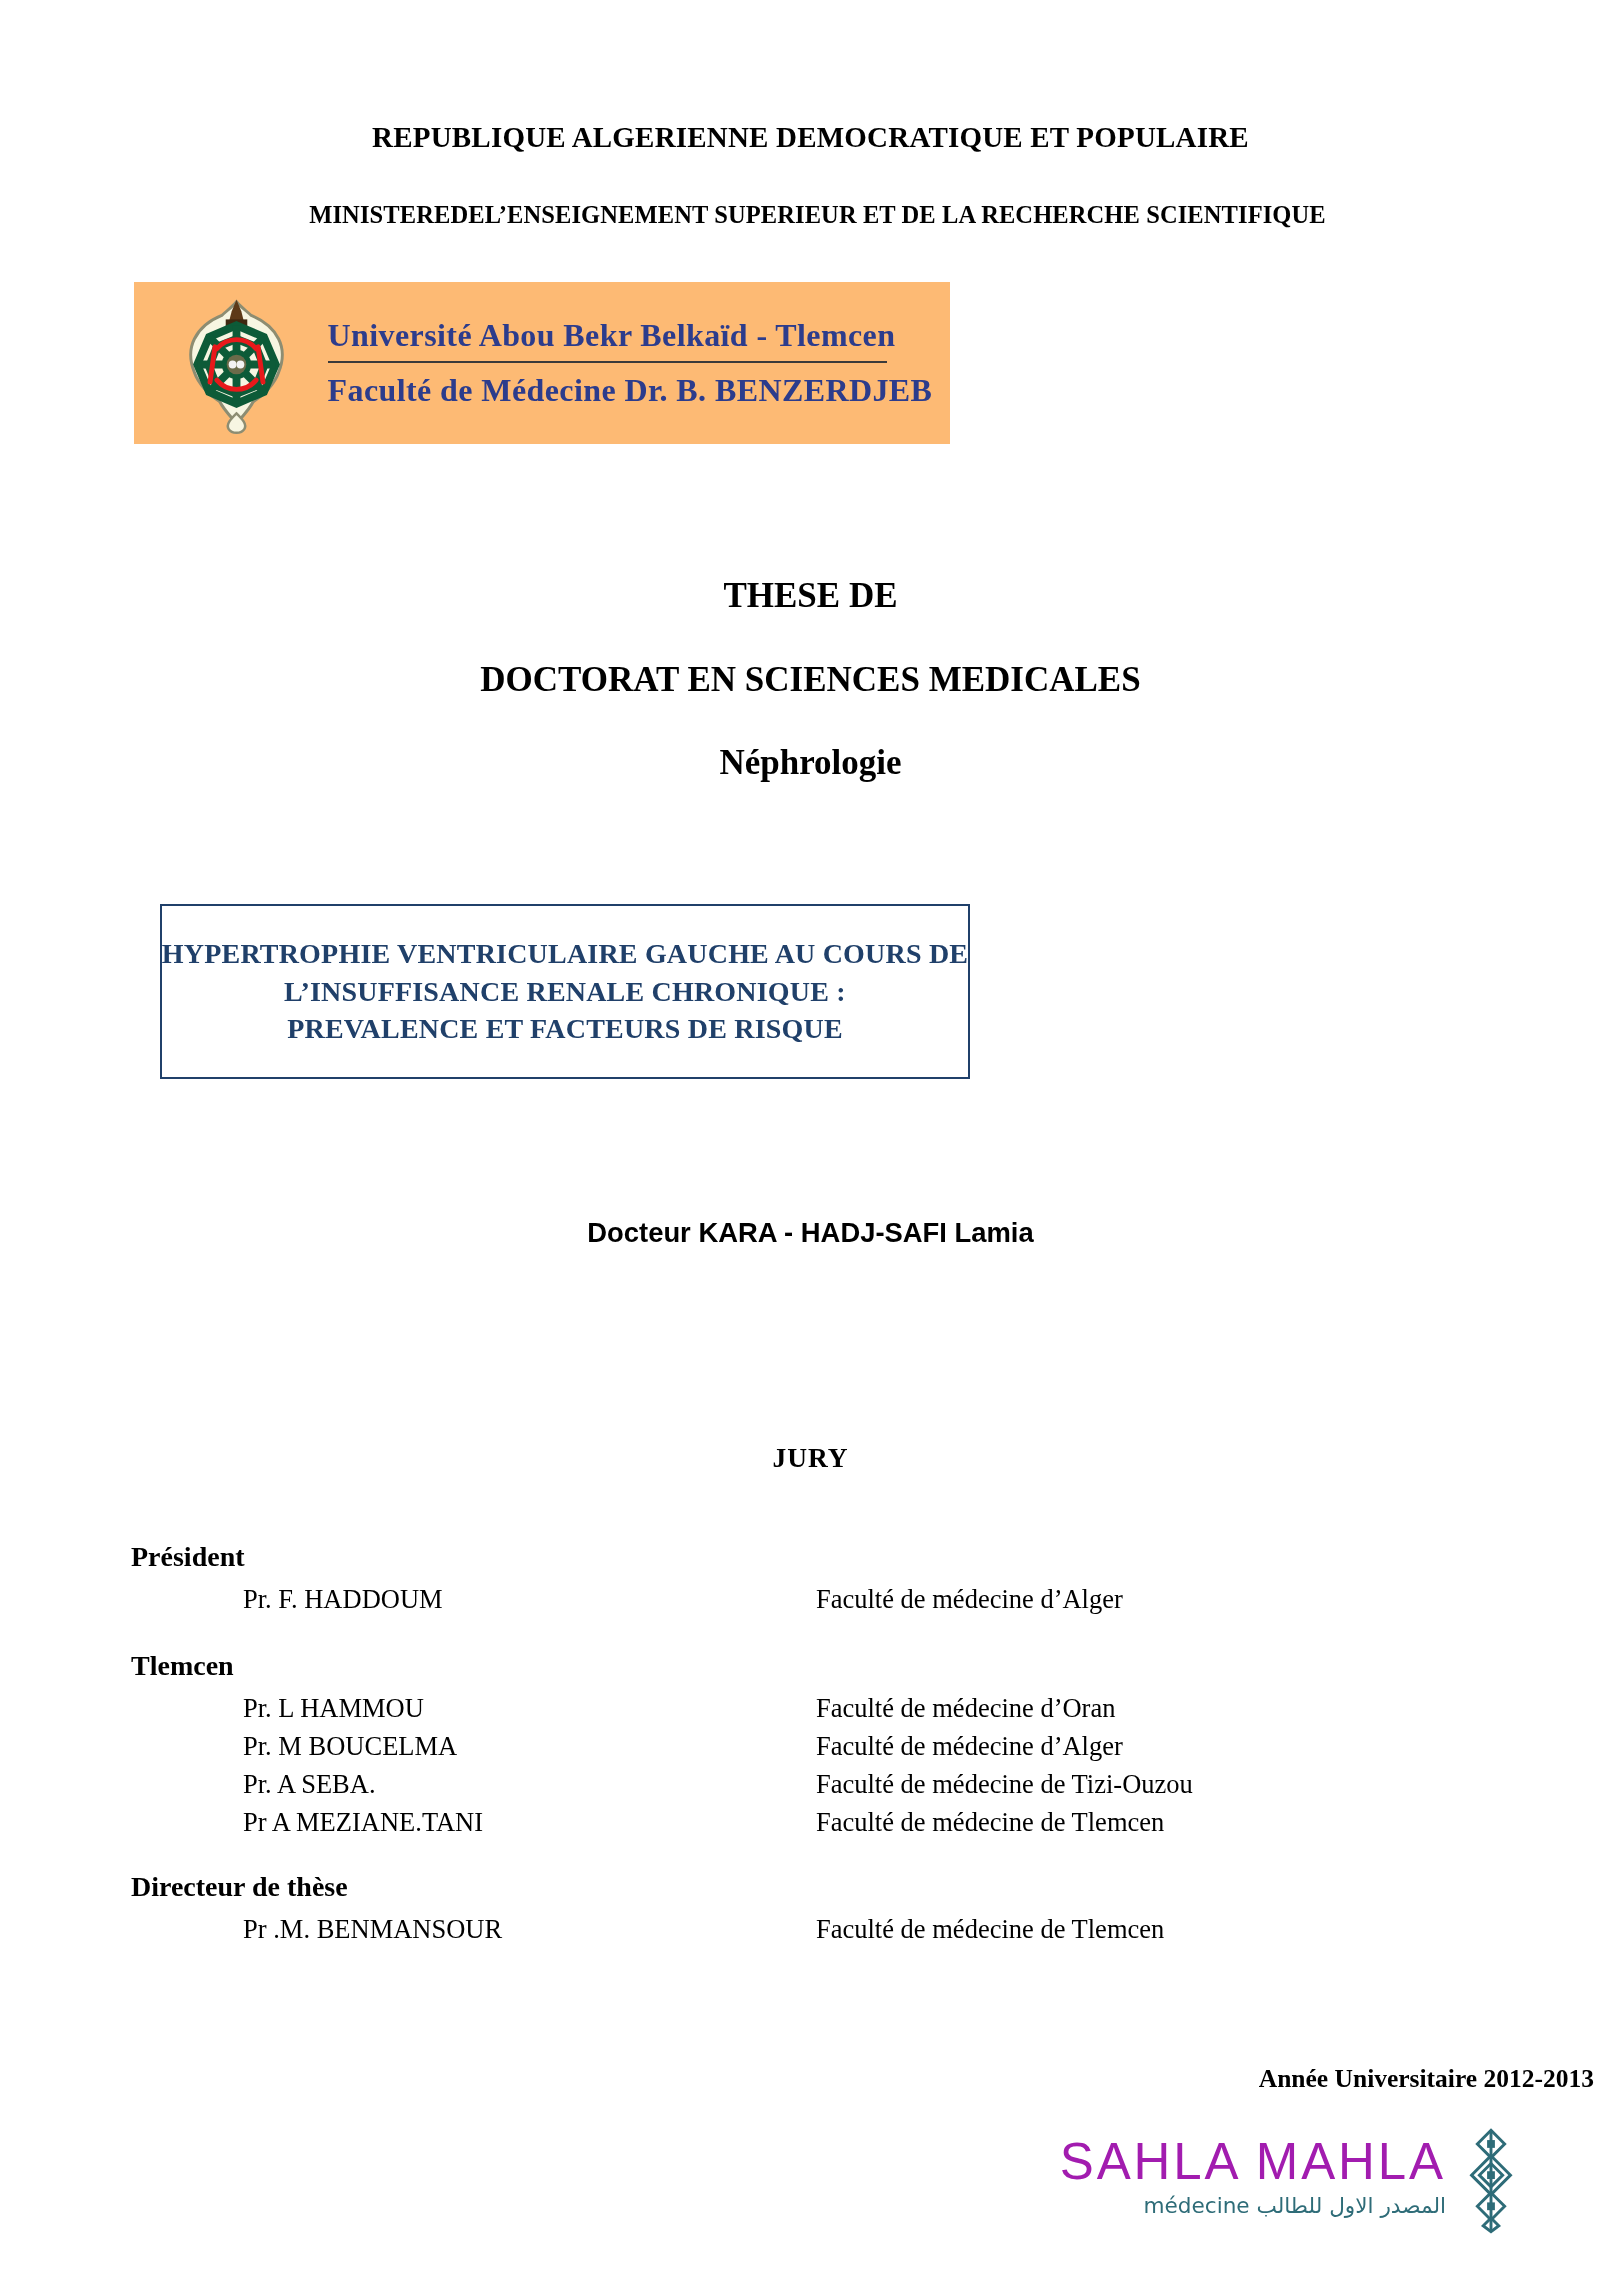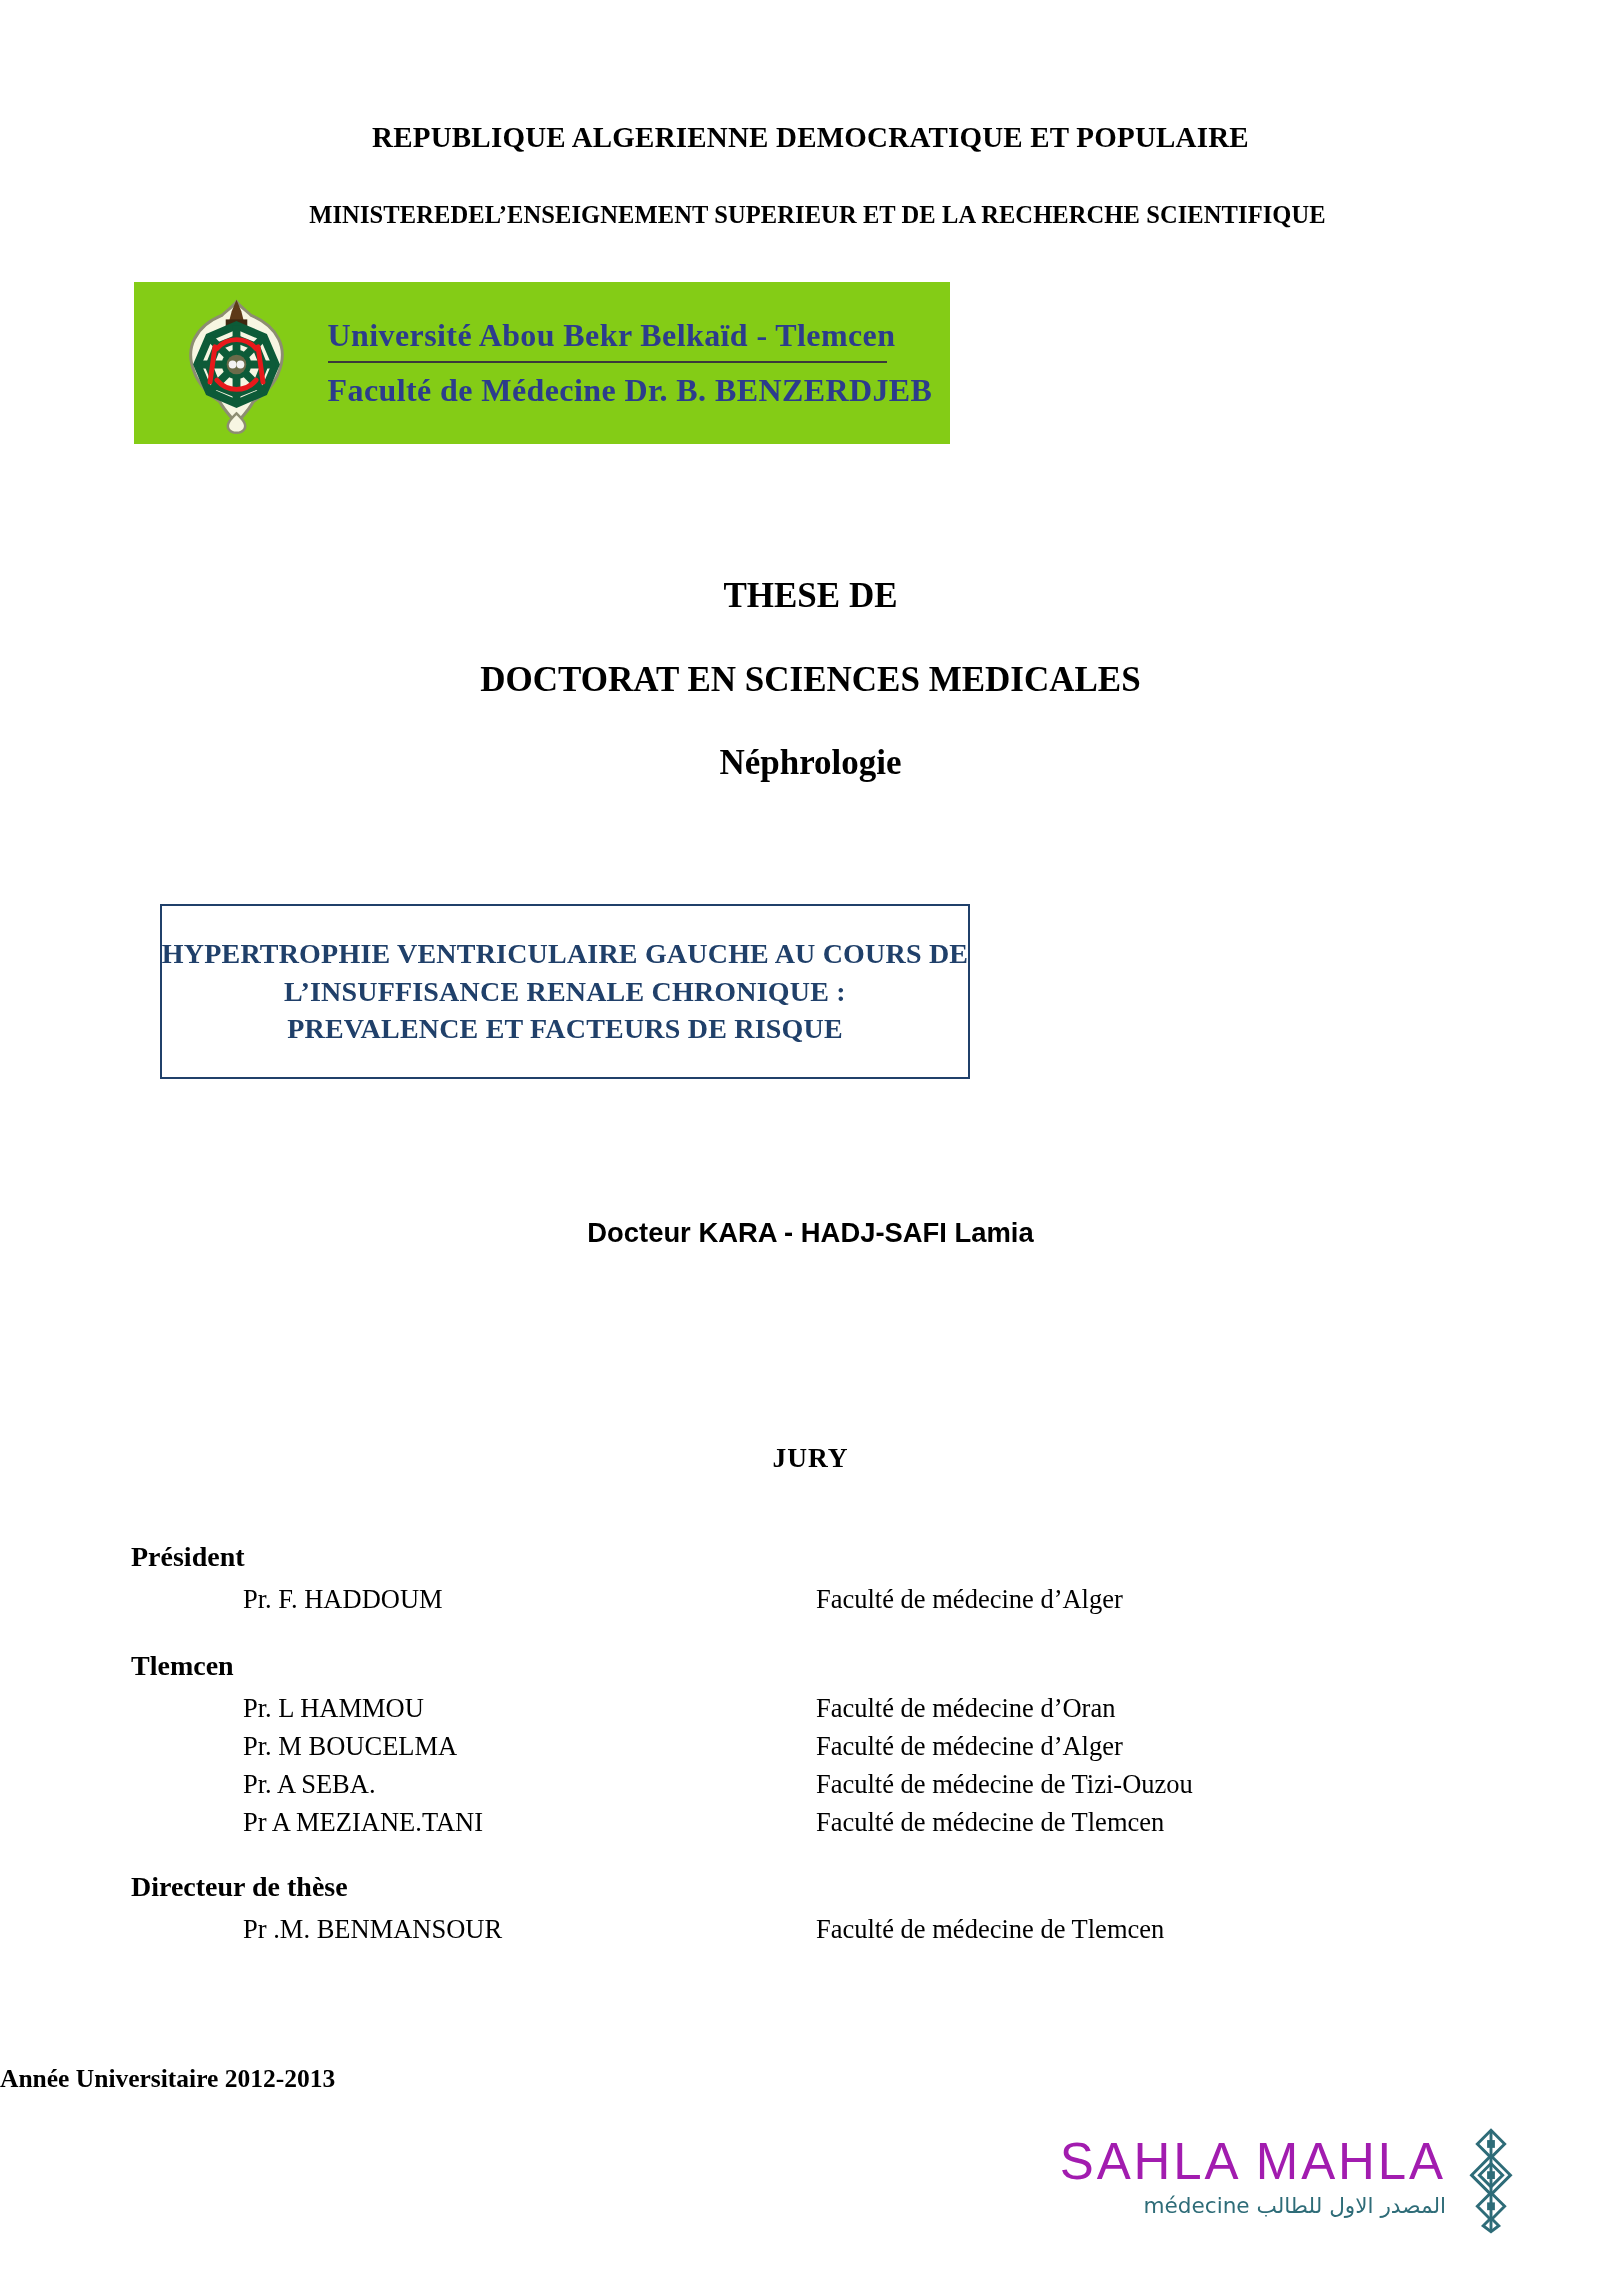--- a/index.html
+++ b/index.html
@@ -47,21 +47,21 @@
     padding-left: 7px;
   }
 
   
   .banner {
     position: absolute;
     top: 282px;
     left: 134px;
     width: 816px;
     height: 162px;
-    background: #84cc16;
+    background: #fdba74;
     display: flex;
     align-items: center;
   }
   .banner-emblem {
     width: 147px;
     height: 147px;
     margin-left: 29px;
     flex: 0 0 auto;
     display: flex;
     align-items: center;
@@ -172,21 +172,21 @@
   }
   .jury-name  { left: 243px; }
   .jury-affil { left: 816px; }
 
   
   .footer-year {
     position: absolute;
     top: 2064px;
     left: 0;
     width: 1594px;
-    text-align: left;
+    text-align: right;
     font-weight: bold;
     font-size: 25.5px;
   }
 
   
   .watermark {
     position: absolute;
     top: 2132px;
     left: 1054px;
     width: 490px;

